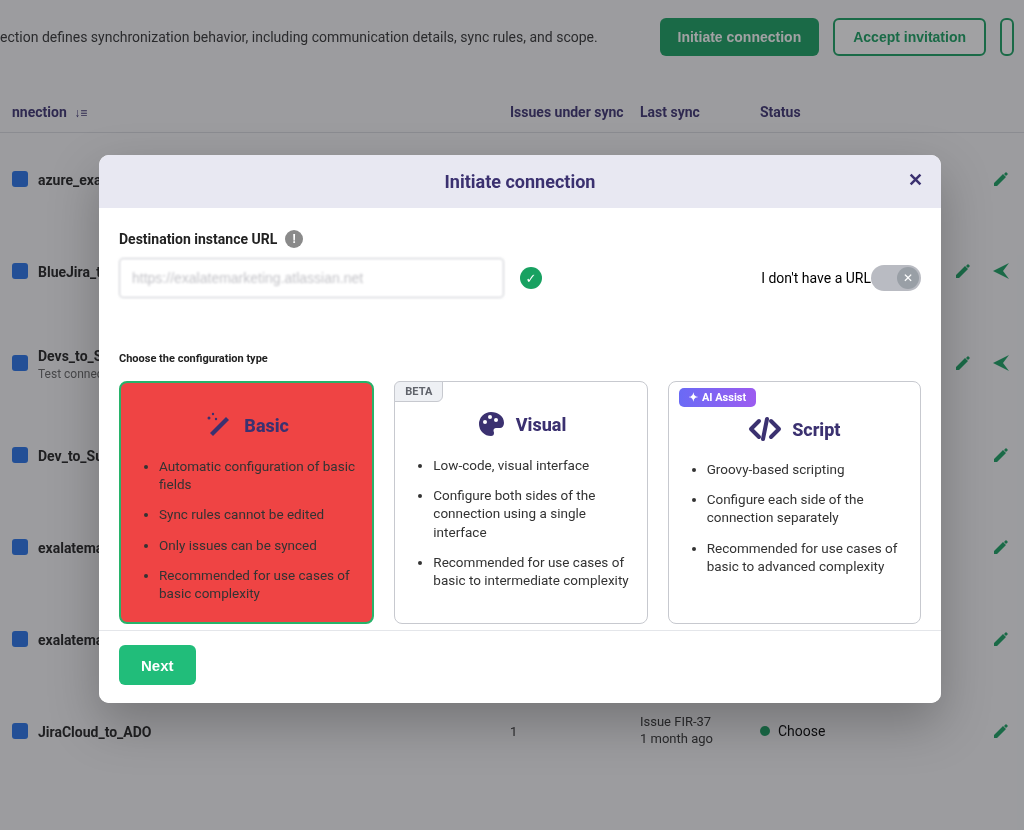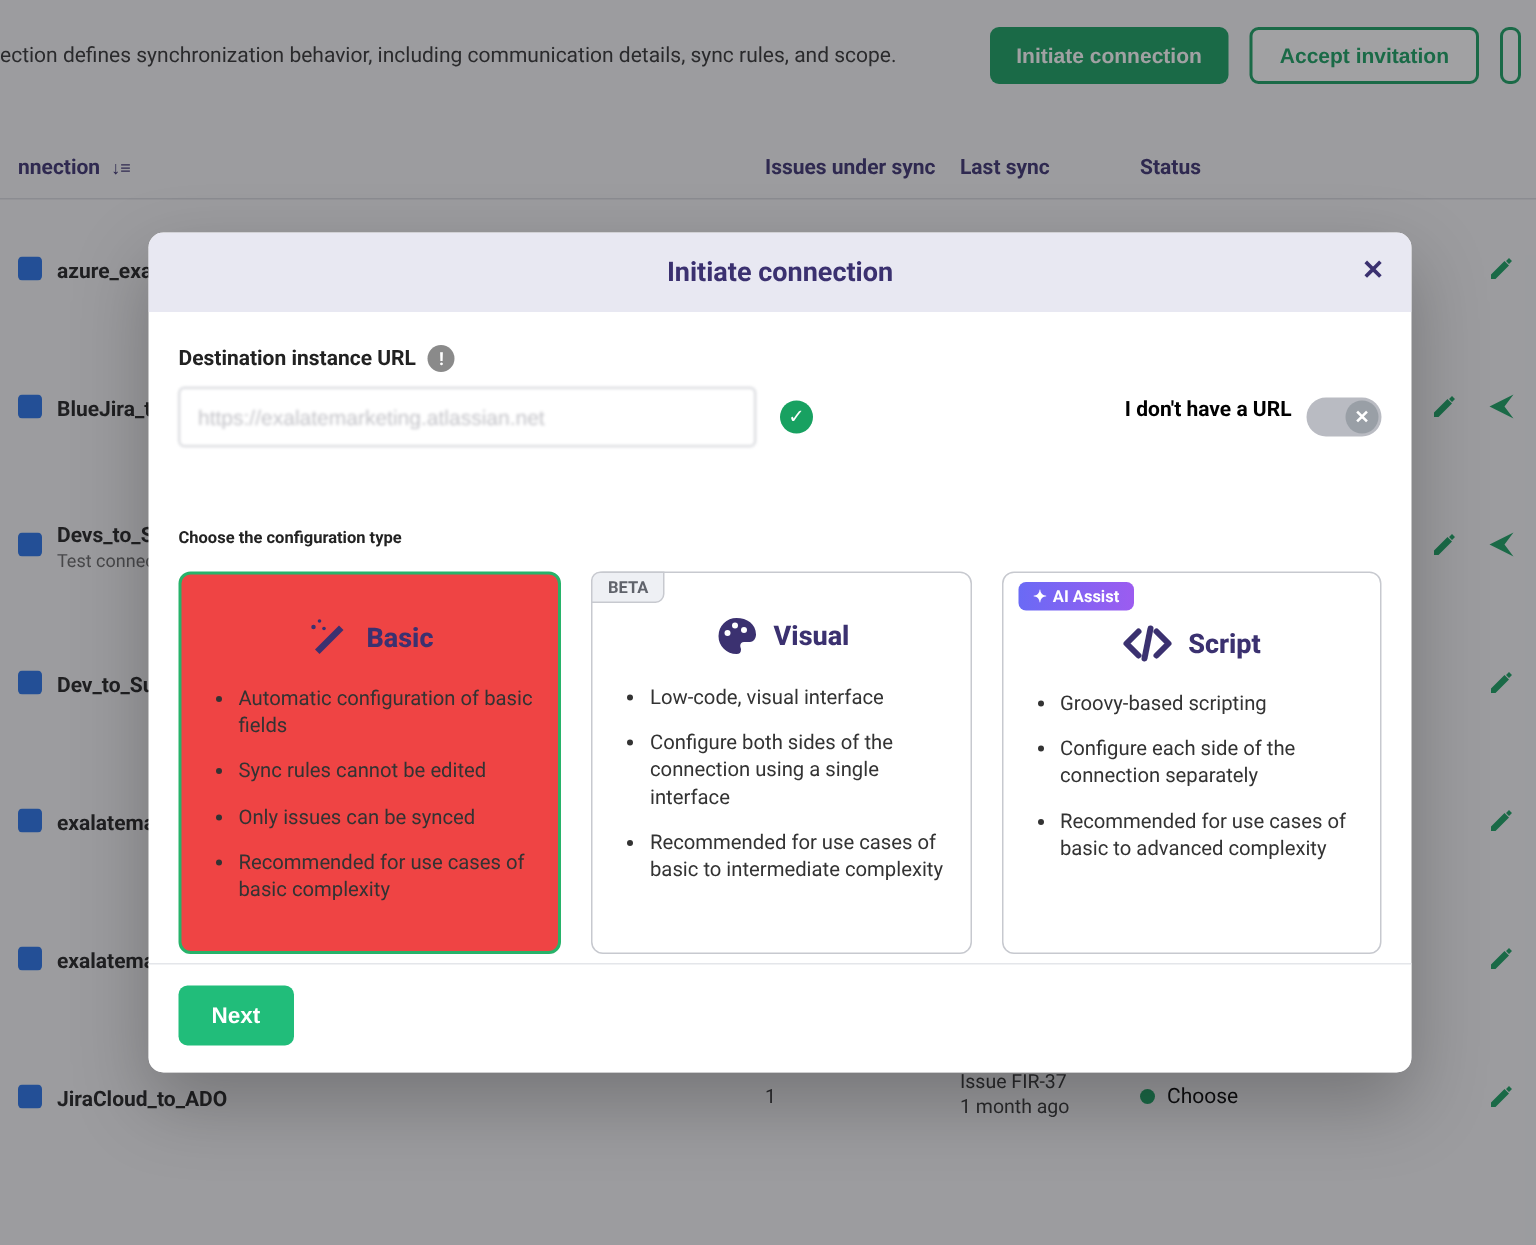--- a/index.html
+++ b/index.html
@@ -143,39 +143,39 @@
     border-radius:4px;
     padding: 0 12px;
     font-size:14px;
     color:#b5b6bb;
   }
   .check-circle {
     width:22px; height:22px; border-radius:50%;
     background:#18a161; color:#fff; display:inline-flex; align-items:center; justify-content:center;
     font-size:13px;
   }
-  .nourl { margin-left:auto; display:flex; gap:10px; font-weight:700; font-size:14px;}
+  .nourl { margin-left:auto; display:flex; align-items:center; font-weight:400; font-size:14px;}
   .toggle {
     width:50px; height:26px; border-radius:13px; background:#b9bbc2; position:relative;
     display:inline-block; cursor:pointer;
   }
   .toggle .knob {
     position:absolute; right:2px; top:2px; width:22px; height:22px; border-radius:50%; background:#999fa6;
     display:flex; align-items:center; justify-content:center; color:#fff; font-size:12px;
   }
   .section-label {
     font-weight:700; font-size:11px; margin-top:54px; margin-bottom:16px; color:#222;
   }
   .cards { display:flex; gap:20px; }
   .card {
     position:relative;
     flex:1;
     border:1px solid #c7c9cf;
     border-radius:8px;
-    padding: 28px 16px 20px 16px;
+    padding: 28px 16px 8px 16px;
     min-height: 240px;
   }
   .card.selected {
     border:2px solid #27b36a;
     background:#ef4444;
   }
   .card .badge {
     position:absolute; top:-1px; left:-1px;
     padding:3px 10px;
     font-size:11px;

